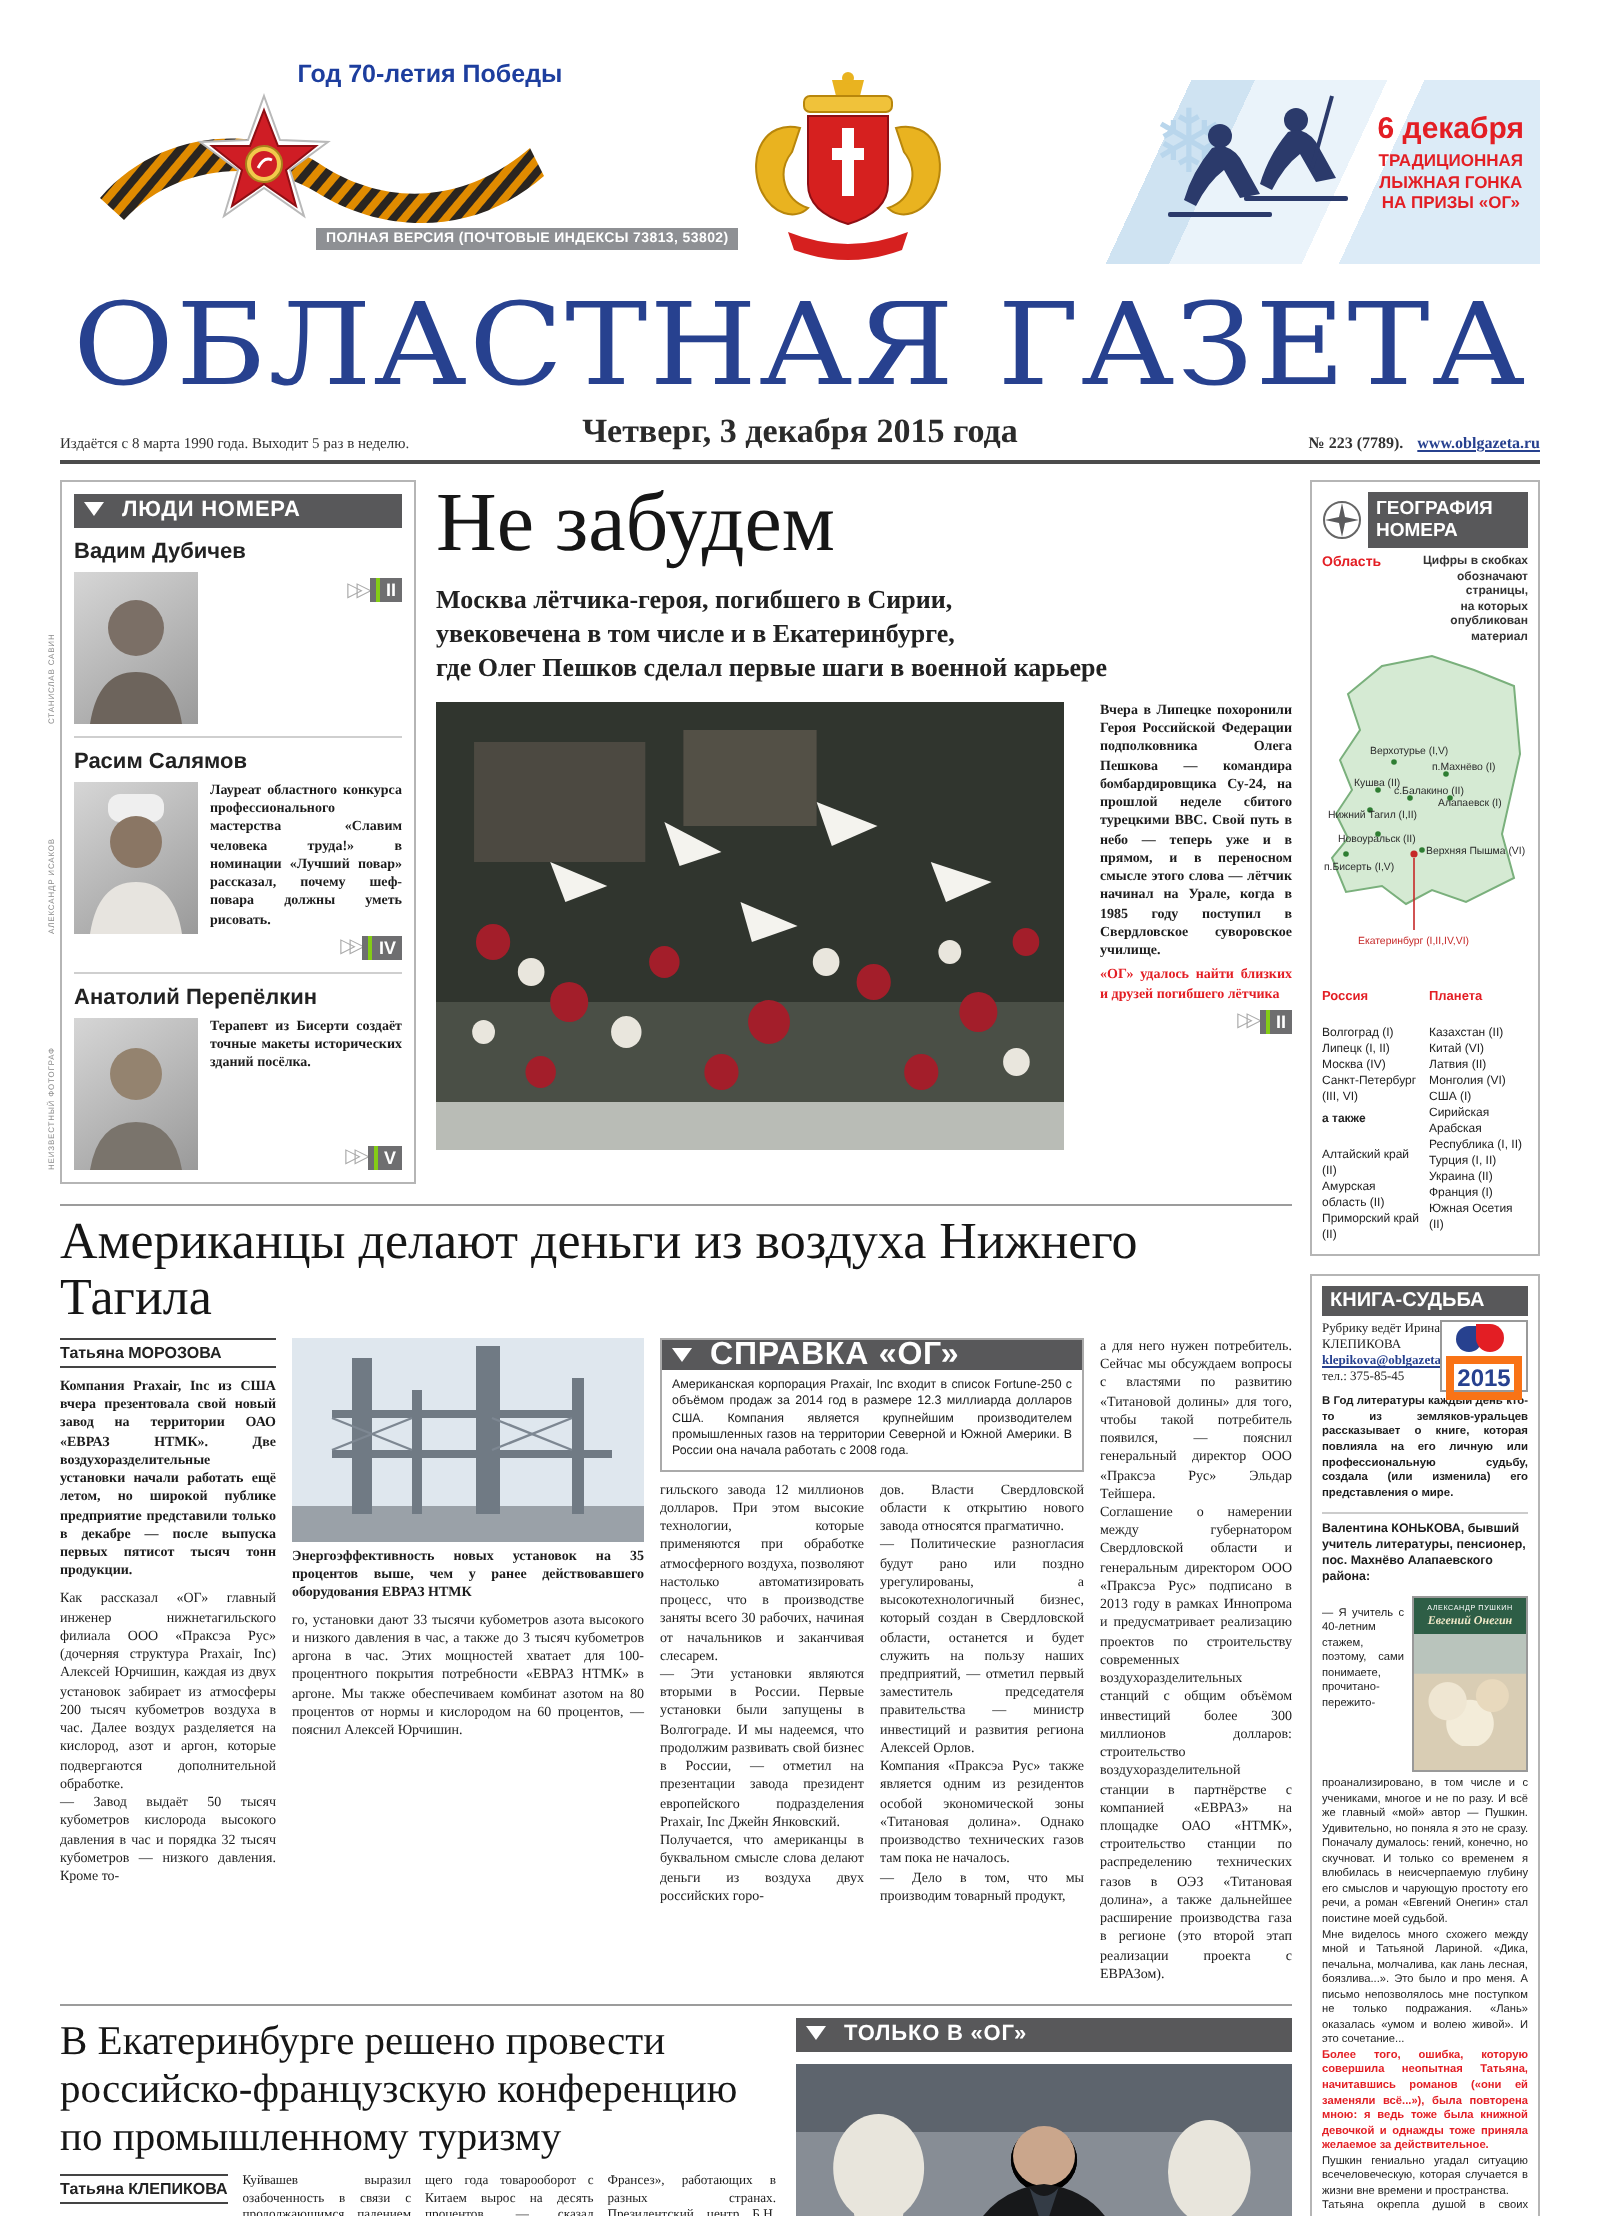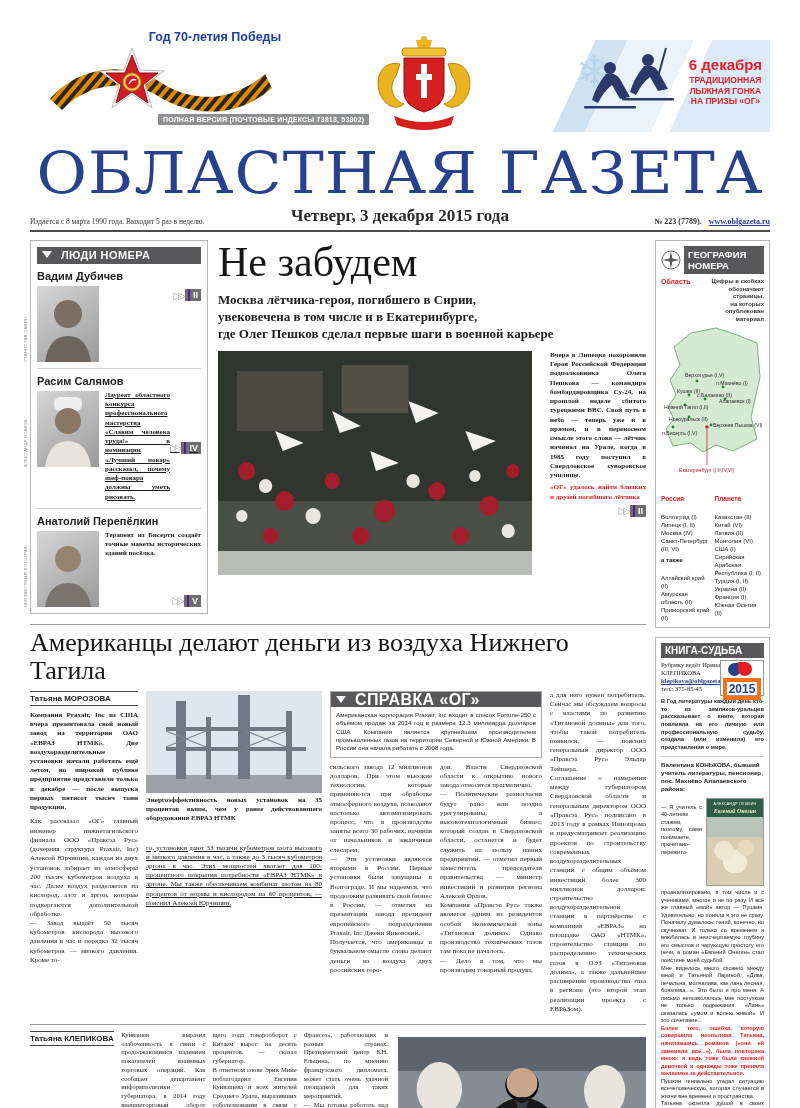--- a/index.html
+++ b/index.html
@@ -34,21 +34,21 @@
 
   
   .bar{background:#58585a;color:#fff;font:bold 11px/17px "Liberation Sans",sans-serif;
        padding:0 6px 0 24px;position:relative;letter-spacing:.4px;}
   .bar::before{content:"";position:absolute;left:5px;top:4px;border:5px solid transparent;border-top:7px solid #fff;}
   .t{font:7px/1.32 "Liberation Serif",serif;text-align:justify;white-space:pre-line;}
   .tb{font:bold 7px/1.32 "Liberation Serif",serif;text-align:justify;white-space:pre-line;}
   .marker{display:flex;justify-content:flex-end;align-items:center;margin-top:3px;}
   .marker .tri{color:#a9a9a9;font:10px "DejaVu Sans",sans-serif;letter-spacing:-3px;margin-right:5px;}
   .marker .pg{background:#6e6e70;color:#fff;font:bold 9px/12px "Liberation Sans",sans-serif;
-              padding:0 3px;border-left:2px solid #4c1d95;box-shadow:-3px 0 0 #6e6e70;}
+              padding:0 3px;border-left:2px solid #84cc16;box-shadow:-3px 0 0 #6e6e70;}
   .vcredit{position:absolute;left:-9px;bottom:0;transform:rotate(-90deg);transform-origin:left bottom;
            font:4px "Liberation Sans",sans-serif;color:#8a8a8a;white-space:nowrap;letter-spacing:.4px;}
 
   
   .content{display:flex;gap:9px;margin-top:8px;}
   .left-main{width:616px;}
   .rail{width:115px;}
   .row1{display:flex;gap:10px;}
   .people{width:178px;border:1px solid #b5b5b5;box-sizing:border-box;padding:6px;background:#fff;}
   .person{margin-top:6px;}
@@ -230,21 +230,21 @@
             <h3>Расим Салямов</h3>
             <div class="prow">
               <div class="ph">
                 <span class="vcredit">АЛЕКСАНДР ИСАКОВ</span>
                 <svg width="62" height="76" viewBox="0 0 62 76">
                     <rect x="17" y="6" width="28" height="14" rx="6" fill="#efefef"></rect>
                     <circle cx="31" cy="30" r="13" fill="#8a7664"></circle>
                     <path d="M8,76 q4,-26 23,-26 q19,0 23,26z" fill="#e7e4df"></path>
                   </svg>
               </div>
-              <div style="flex:1;display:flex;flex-direction:row;justify-content:space-between;text-decoration:underline;">
+              <div style="flex:1;display:flex;flex-direction:column;justify-content:space-between;">
                 <div class="tb">Лауреат областного конкурса профессионального мастерства «Славим человека труда!» в номинации «Лучший повар» рассказал, почему шеф-повара должны уметь рисовать.</div>
                 <div class="marker">
                   <span class="tri">▷▷</span>
                   <span class="pg">IV</span>
                 </div>
               </div>
             </div>
             <div class="pdiv"></div>
           </div>
 
@@ -347,21 +347,21 @@
                 </g>
                 <g stroke="#7d8792" stroke-width="1.2">
                   <line x1="20" y1="40" x2="60" y2="56"></line>
                     <line x1="60" y1="40" x2="20" y2="56"></line>
                   <line x1="100" y1="40" x2="140" y2="56"></line>
                     <line x1="140" y1="40" x2="100" y2="56"></line>
                 </g>
               </svg>
             </div>
             <div class="tb">Энергоэффективность новых установок на 35 процентов выше, чем у ранее действовавшего оборудования ЕВРАЗ НТМК</div>
-            <div class="t" style="margin-top:20px;text-decoration:underline;">го, установки дают 33 тысячи кубометров азота высокого и низкого давления в час, а также до 3 тысяч кубометров аргона в час. Этих мощностей хватает для 100-процентного покрытия потребности «ЕВРАЗ НТМК» в аргоне. Мы также обеспечиваем комбинат азотом на 80 процентов от нормы и кислородом на 60 процентов, — пояснил Алексей Юрчишин.</div>
+            <div class="t" style="margin-top:4px;">го, установки дают 33 тысячи кубометров азота высокого и низкого давления в час, а также до 3 тысяч кубометров аргона в час. Этих мощностей хватает для 100-процентного покрытия потребности «ЕВРАЗ НТМК» в аргоне. Мы также обеспечиваем комбинат азотом на 80 процентов от нормы и кислородом на 60 процентов, — пояснил Алексей Юрчишин.</div>
           </div>
           <div class="tc34">
             <div class="spravka">
               <div class="bar">СПРАВКА «ОГ»</div>
               <div class="s-t">Американская корпорация Praxair, Inc входит в список Fortune-250 с объёмом продаж за 2014 год в размере 12.3 миллиарда долларов США. Компания является крупнейшим производителем промышленных газов на территории Северной и Южной Америки. В России она начала работать с 2008 года.</div>
             </div>
             <div class="tc34-cols">
               <div class="t">гильского завода 12 миллионов долларов. При этом высокие технологии, которые применяются при обработке атмосферного воздуха, позволяют настолько автоматизировать процесс, что в производстве заняты всего 30 рабочих, начиная от начальников и заканчивая слесарем.
 — Эти установки являются вторыми в России. Первые установки были запущены в Волгограде. И мы надеемся, что продолжим развивать свой бизнес в России, — отметил на презентации завода президент европейского подразделения Praxair, Inc Джейн Янковский.
 Получается, что американцы в буквальном смысле слова делают деньги из воздуха двух российских горо-</div>
@@ -373,20 +373,23 @@
           </div>
           <div class="tc5">
             <div class="t">а для него нужен потребитель. Сейчас мы обсуждаем вопросы с властями по развитию «Титановой долины» для того, чтобы такой потребитель появился, — пояснил генеральный директор ООО «Праксэа Рус» Эльдар Тейшера.
 Соглашение о намерении между губернатором Свердловской области и генеральным директором ООО «Праксэа Рус» подписано в 2013 году в рамках Иннопрома и предусматривает реализацию проектов по строительству современных воздухоразделительных станций с общим объёмом инвестиций более 300 миллионов долларов: строительство воздухоразделительной станции в партнёрстве с компанией «ЕВРАЗ» на площадке ОАО «НТМК», строительство станции по распределению технических газов в ОЭЗ «Титановая долина», а также дальнейшее расширение производства газа в регионе (это второй этап реализации проекта с ЕВРАЗом).</div>
           </div>
         </div>
       </div>
 
       <div class="row3">
         <div class="france">
+          <h2>В Екатеринбурге решено провести
+российско-французскую конференцию
+по промышленному туризму</h2>
           <div class="fcols">
             <div class="fc">
               <div class="byline">Татьяна КЛЕПИКОВА</div>
 
             </div>
             <div class="fc">
                 <div class="t">Куйвашев выразил озабоченность в связи с продолжающимся падением показателей взаимных торговых операций. Как сообщает департамент информполитики губернатора, в 2014 году внешнеторговый оборот Свердловской области с Францией сократился на четырнадцать процентов по сравнению с предыдущим периодом. По итогам девяти месяцев текущего года тенденция снижения сохраняется.
 — К сожалению, аналогичная ситуация складывается и с другими странами ЕС. Сегодня мы наблюдаем активный процесс диверсификации внешних рынков нашего региона, усиление восточного вектора. Например, по итогам девяти месяцев теку-</div>
               </div>
             <div class="fc">
@@ -394,20 +397,21 @@
 В ответном слове Эрик Мийе поблагодарил Евгения Куйвашева и всех жителей Среднего Урала, выразивших соболезнования в связи с недавними трагическими событиями в Париже. Он также сообщил, что правительства России и Франции намерены объявить 2016 год Годом совместного туризма и наследия. При этом ряд мероприятий пройдёт в столице Среднего Урала. В частности, в Екатеринбурге пройдёт конференция по промышленному туризму. Кроме того, столица Среднего Урала может стать местом встречи руководителей культурно-просветительских центров «Альянс</div>
               </div>
             <div class="fc">
                 <div class="t">Франсез», работающих в разных странах. Президентский центр Б.Н. Ельцина, по мнению французского дипломата, может стать очень удачной площадкой для таких мероприятий.
 — Мы готовы работать над восстановлением товарооборота и развивать наши отношения со Свердловской областью. Уже запланирован ряд направленных на это проектов, в том числе в здравоохранении, сельском хозяйстве и производственной сфере. Кроме того, возможно, весной будет организована поездка представителей французских предприятий для знакомства с потенциалом Среднего Урала, — сообщил Эрик Мийе.</div>
               </div>
           </div>
         </div>
 
         <div class="onlyog">
+          <div class="bar">ТОЛЬКО В «ОГ»</div>
           <div class="og-photo">
             <svg width="100%" height="100%" viewBox="0 0 240 158" preserveAspectRatio="none">
               <rect width="240" height="158" fill="#878d95"></rect>
               <rect y="0" width="240" height="34" fill="#5d646d"></rect>
               <rect x="10" y="78" width="60" height="80" fill="#b7bcc2"></rect>
               <rect x="172" y="78" width="58" height="80" fill="#b7bcc2"></rect>
               <g fill="#e8e5dc">
                 <ellipse cx="40" cy="52" rx="22" ry="27"></ellipse>
                 <ellipse cx="40" cy="74" rx="12" ry="10"></ellipse>
                 <ellipse cx="200" cy="54" rx="20" ry="26"></ellipse>

